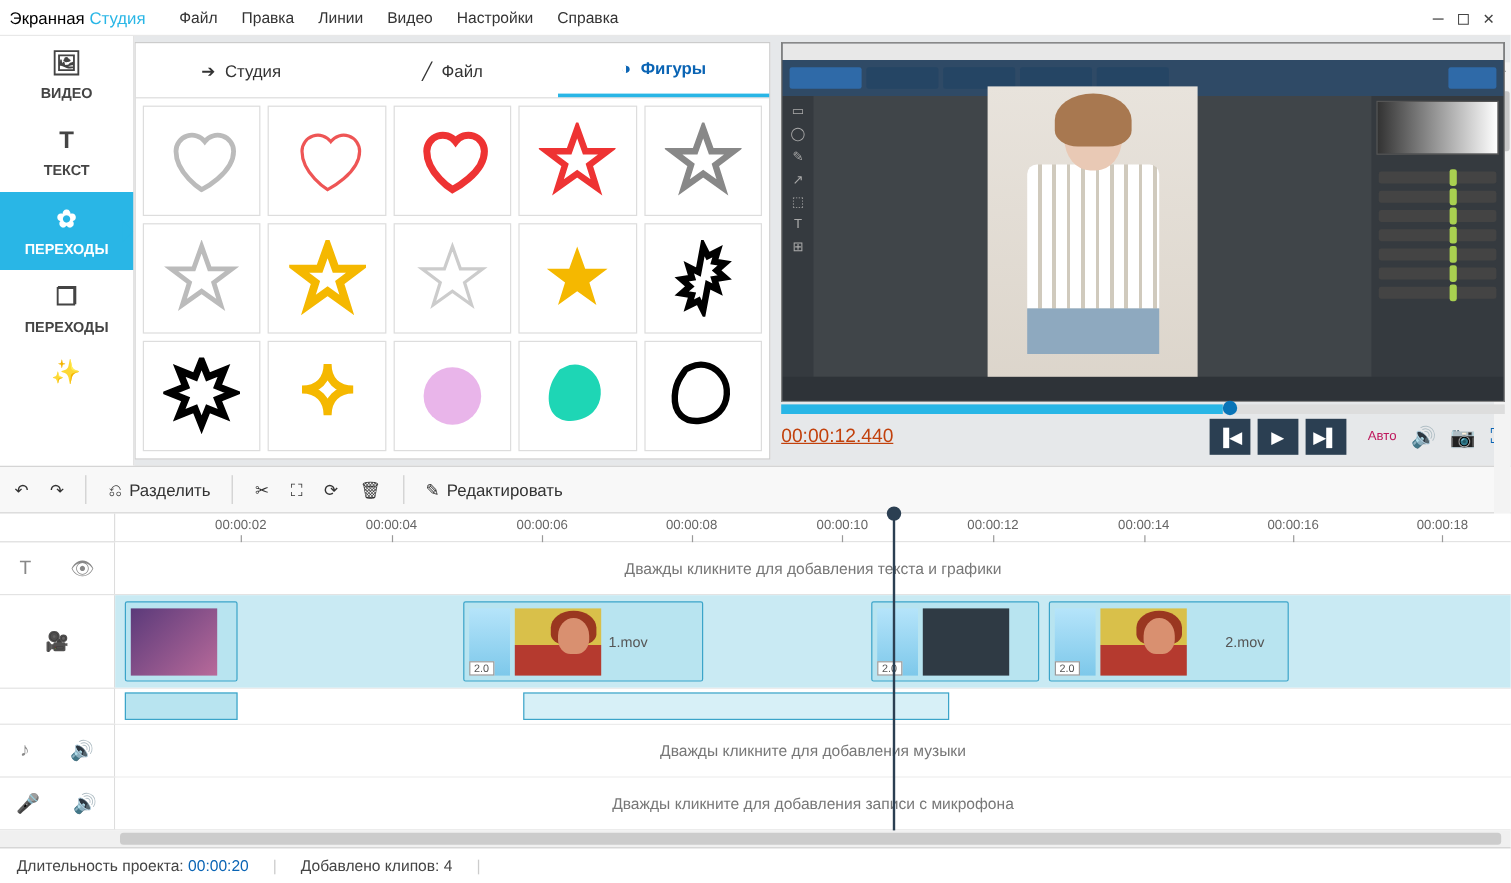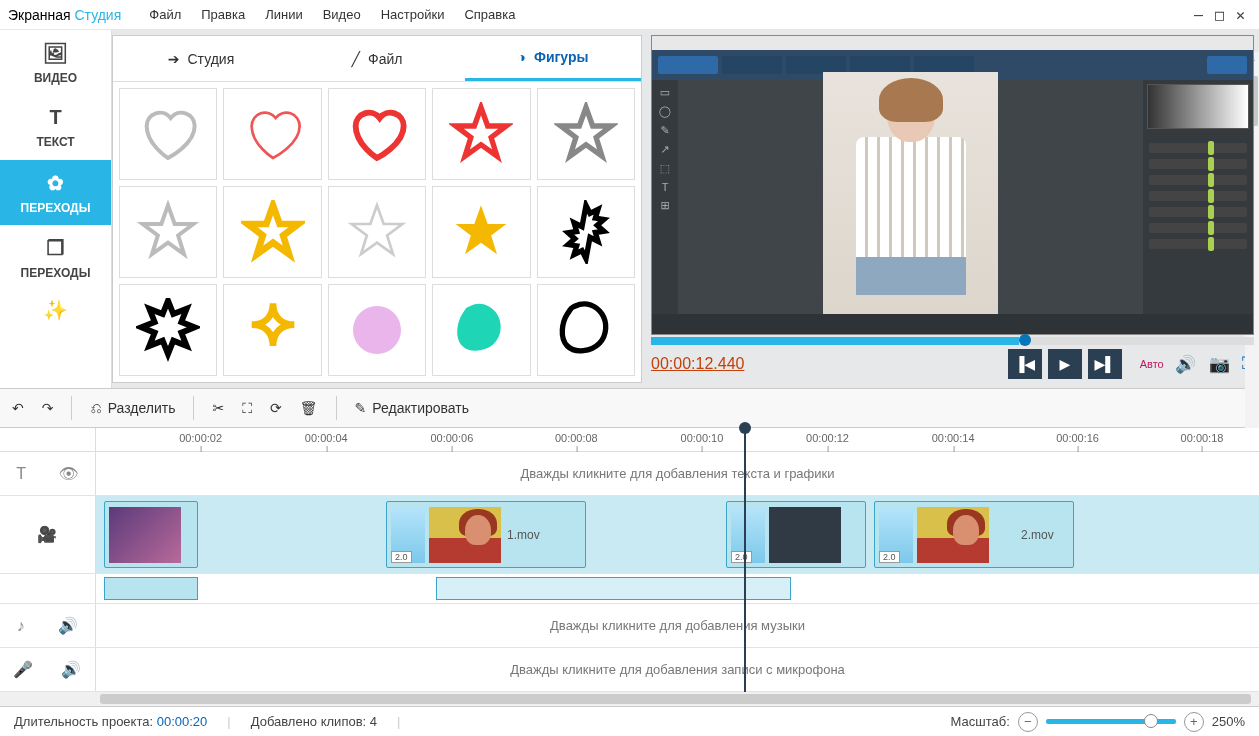--- a/index.html
+++ b/index.html
@@ -431,22 +431,13 @@
   <div class="tl-scroll">
       <div class="tl-scroll-thumb"></div>
     </div>
 </div>
 
 <div class="statusbar">
   <span><span>Длительность проекта:</span> <span style="color:#0a64b4">00:00:20</span></span>
   <span style="color:#ccc">|</span>
   <span><span>Добавлено клипов:</span> <span>4</span></span>
   <span style="color:#ccc">|</span>
-  <div class="zoom">
-    <span>Масштаб:</span>
-    <div class="circ">−</div>
-    <div class="zoom-track">
-        <div class="zoom-knob"></div>
-      </div>
-    <div class="circ">+</div>
-    <span>250%</span>
-  </div>
 </div>
 
 </body></html>

